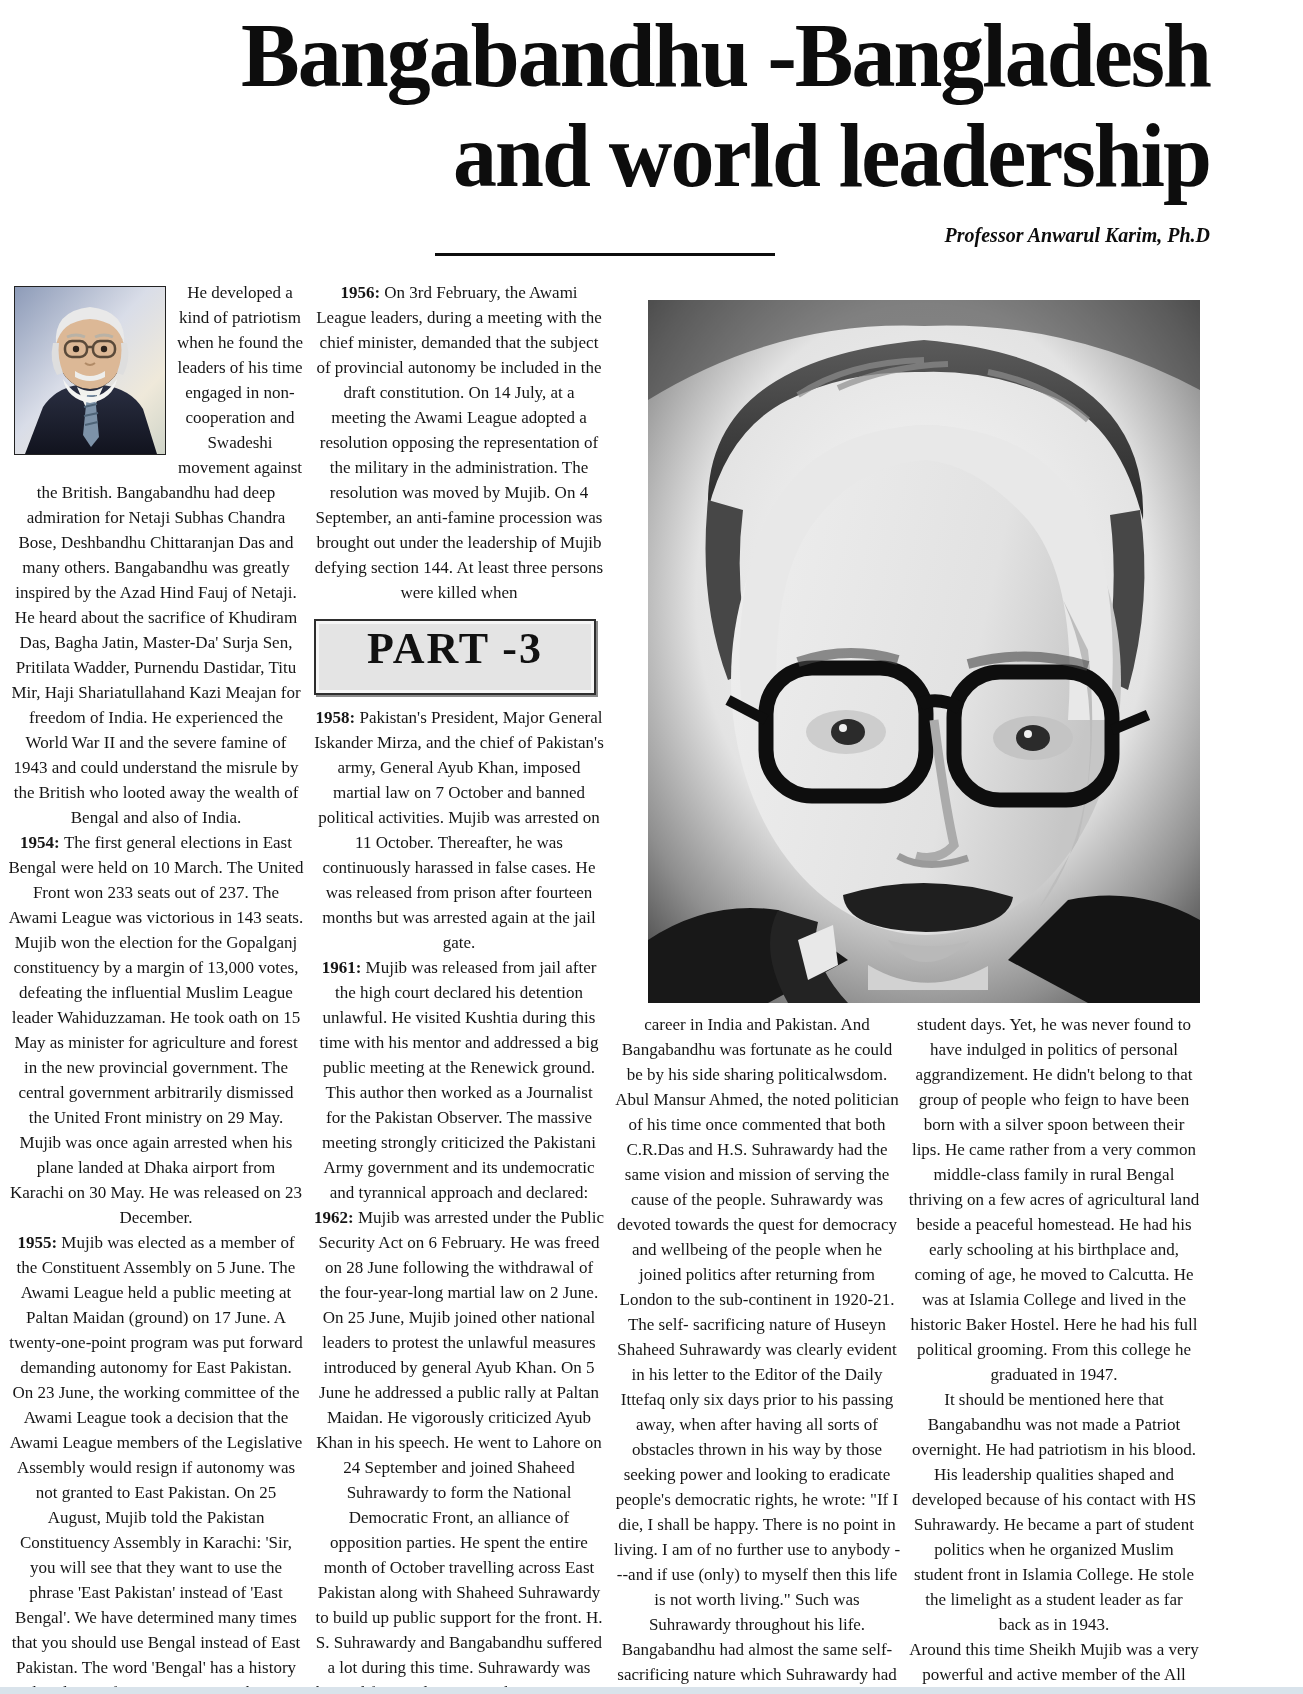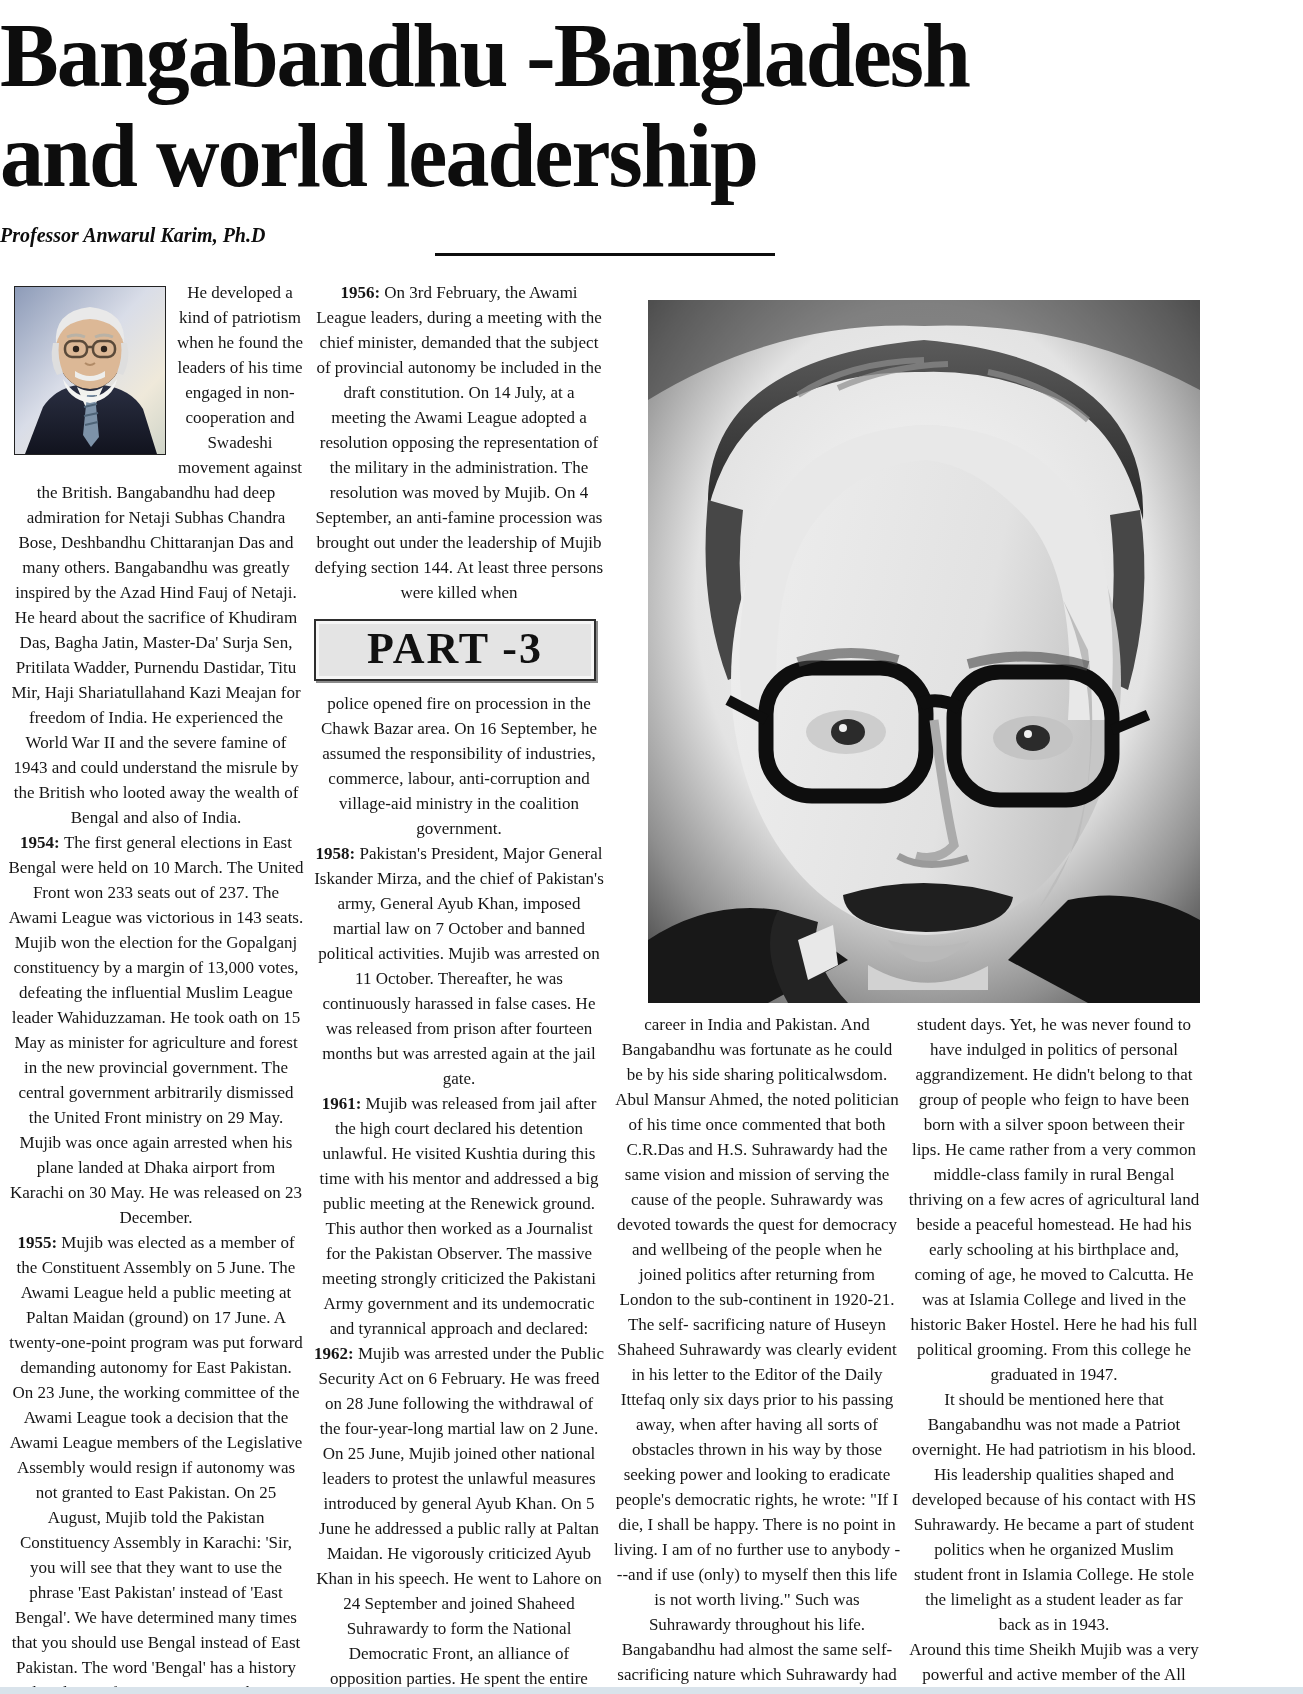--- a/index.html
+++ b/index.html
@@ -1,35 +1,35 @@
 <!DOCTYPE html>
 <html><head>
 <meta charset="utf-8">
 <style>
   html,body{margin:0;padding:0;background:#ffffff;}
   .page{position:relative;width:1303px;height:1694px;background:#ffffff;overflow:hidden;
         font-family:"Liberation Serif","DejaVu Serif",serif;color:#161616;}
-  .masthead{position:absolute;left:0;top:6px;width:1210px;text-align:left;}
+  .masthead{position:absolute;left:0;top:6px;width:1210px;text-align:right;}
   .headline{font-weight:bold;font-size:88px;line-height:96px;letter-spacing:-2px;color:#0d0d0d;
             transform:scaleY(1.04);transform-origin:top center;}
   .byline{margin-top:26px;font-size:20px;font-weight:bold;font-style:italic;color:#0d0d0d;}
   .byline-rule{width:340px;height:3px;background:#0d0d0d;margin:6px auto 0 auto;}
   .col{position:absolute;font-size:17px;line-height:25px;text-align:center;}
   .col p{margin:0;text-align:center;}
   .col b{font-weight:bold;margin-top:16px;}
   .col1{left:8px;top:280px;width:296px;}
   .col2{left:314px;top:280px;width:290px;}
   .col3{left:612px;top:1012px;width:290px;}
   .col4{left:908px;top:1012px;width:292px;}
   .author-photo{float:left;width:150px;height:167px;margin:6px 10px 4px 6px;border:1px solid #222;
                 background:#c9cfdd;}
   .author-photo svg{display:block;width:100%;height:100%;}
   .part-box{margin:14px 8px 10px 0;background:#e4e4e4;border:2px solid #2e2e2e;
             box-shadow:inset 0 0 0 3px #f6f6f6, 2px 2px 0 #8a8a8a;
-            text-align:center;padding:4px 0 6px 0;}
+            text-align:center;padding:4px 0 20px 0;}
   .part-label{font-weight:bold;font-size:44px;line-height:48px;letter-spacing:2px;color:#111;}
   .main-photo{position:absolute;left:648px;top:300px;width:552px;height:703px;background:#777;}
   .main-photo svg{display:block;width:100%;height:100%;}
   .bottom-strip{position:absolute;left:0;bottom:0;width:100%;height:7px;background:#d9e3eb;}
 </style>
 </head>
 <body>
 
 <div class="page">
 
@@ -87,21 +87,20 @@
   </div>
 
   <div class="col col2">
     <div>
         <p><b>1956: </b>On 3rd February, the Awami League leaders, during a meeting with the chief minister, demanded that the subject of provincial autonomy be included in the draft constitution. On 14 July, at a meeting the Awami League adopted a resolution opposing the representation of the military in the administration. The resolution was moved by Mujib. On 4 September, an anti-famine procession was brought out under the leadership of Mujib defying section 144. At least three persons were killed when</p>
       </div>
     <div class="part-box">
       <span class="part-label">PART -3</span>
     </div>
     <div>
-        <p>police opened fire on procession in the Chawk Bazar area. On 16 September, he assumed the responsibility of industries, commerce, labour, anti-corruption and village-aid ministry in the coalition government.</p>
         <p><b>1958: </b>Pakistan's President, Major General Iskander Mirza, and the chief of Pakistan's army, General Ayub Khan, imposed martial law on 7 October and banned political activities. Mujib was arrested on 11 October. Thereafter, he was continuously harassed in false cases. He was released from prison after fourteen months but was arrested again at the jail gate.</p>
         <p><b>1961: </b>Mujib was released from jail after the high court declared his detention unlawful. He visited Kushtia during this time with his mentor and addressed a big public meeting at the Renewick ground. This author then worked as a Journalist for the Pakistan Observer. The massive meeting strongly criticized the Pakistani Army government and its undemocratic and tyrannical approach and declared:</p>
         <p><b>1962: </b>Mujib was arrested under the Public Security Act on 6 February. He was freed on 28 June following the withdrawal of the four-year-long martial law on 2 June. On 25 June, Mujib joined other national leaders to protest the unlawful measures introduced by general Ayub Khan. On 5 June he addressed a public rally at Paltan Maidan. He vigorously criticized Ayub Khan in his speech. He went to Lahore on 24 September and joined Shaheed Suhrawardy to form the National Democratic Front, an alliance of opposition parties. He spent the entire month of October travelling across East Pakistan along with Shaheed Suhrawardy to build up public support for the front. H. S. Suhrawardy and Bangabandhu suffered a lot during this time. Suhrawardy was banned from politics. Even he was to visit everywhere freely. Bangabandhu was always by his side.</p>
       </div>
   </div>
 
   <div class="main-photo">
     <svg viewBox="0 0 552 703" preserveAspectRatio="none">
       <defs>
         <radialGradient id="mpbg" cx="0.5" cy="0.42" r="0.75">

